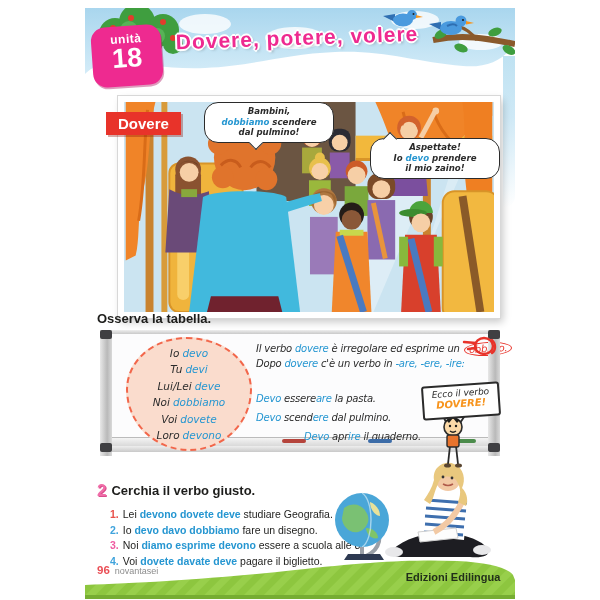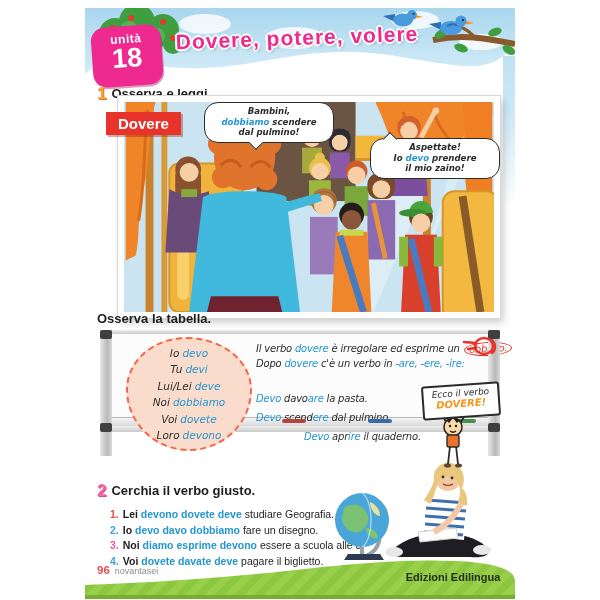--- a/index.html
+++ b/index.html
@@ -35,39 +35,39 @@
   .bubble{position:absolute;background:#fff;border:1.6px solid #2b2b2b;border-radius:14px;
     padding:3px 5px 4px;text-align:center;font-family:"DejaVu Sans",sans-serif;font-style:italic;
     font-size:8.6px;font-weight:600;line-height:1.25;color:#2b2b2b;z-index:5;}
   .bubble .tail{position:absolute;width:9px;height:9px;background:#fff;transform:rotate(-45deg);}
   #bubble1{left:60px;top:0px;width:118px;margin-left:20px;}
   #bubble1 .tail{left:46px;bottom:-5.5px;border-left:1.6px solid #2b2b2b;border-bottom:1.6px solid #2b2b2b;}
   #bubble2{left:246px;top:36px;width:118px;}
   #bubble2 .tail{left:14px;top:-5.5px;border-left:1.6px solid #2b2b2b;border-top:1.6px solid #2b2b2b;transform:rotate(45deg);}
 
   
-  #whiteboard{position:absolute;left:100px;top:330px;width:400px;height:102px;background:#fcfcfd;}
+  #whiteboard{position:absolute;left:100px;top:330px;width:400px;height:122px;background:#fcfcfd;}
   .wb-rail-v{position:absolute;top:0;width:12px;height:126px;
     background:linear-gradient(90deg,#e8e8e8,#b9b9b9 60%,#d9d9d9);z-index:2;}
   .wb-cap{position:absolute;width:12px;height:9px;background:#3f3f42;border-radius:2px;z-index:3;}
   .wb-rail-h{position:absolute;left:0;width:400px;height:4px;background:linear-gradient(#eee,#c9c9c9);}
   .wb-tray{position:absolute;left:10px;right:10px;bottom:6px;height:8px;
     background:linear-gradient(#f4f4f4,#d9d9d9);border-top:1px solid #bbb;}
   .marker{position:absolute;bottom:9px;width:24px;height:4px;border-radius:2px;z-index:2;}
   #conj-blob{position:absolute;left:26px;top:7px;width:122px;height:110px;background:#fadccd;
     border:2px dashed #f2664a;border-radius:48% 52% 50% 50%/46% 46% 54% 54%;
     display:flex;flex-direction:column;justify-content:center;text-align:center;}
   .hand{font-family:"DejaVu Sans",sans-serif;font-style:italic;color:#2b2b2b;}
   .conj-row{font-size:10.5px;line-height:16.5px;}
   .conj-row .verb{color:#2596d1;margin-left:3px;}
   .rule-line{position:absolute;left:156px;white-space:nowrap;font-size:10px;letter-spacing:-0.2px;}
   .seg-k{}
   .seg-b{color:#2596d1;}
   .seg-bb{color:#2596d1;font-weight:bold;}
-  .seg-kb{font-weight:bold;}
+  .seg-kb{font-weight:normal;}
   .seg-rc{color:#e8332a;border:1.6px solid #e8332a;border-radius:50%;padding:0 4px 1px;
     display:inline-block;transform:rotate(-3deg);margin-left:1px;}
   #hand-doodle{position:absolute;left:362px;top:2px;z-index:4;}
   #verb-sign{position:absolute;left:322px;top:54px;width:74px;height:30px;background:#fff;
     border:2px solid #2b2b2b;border-radius:3px;transform:rotate(-4deg);text-align:center;z-index:5;}
   #verb-sign .s1{font-family:"DejaVu Sans",sans-serif;font-style:italic;font-size:9px;color:#2b2b2b;margin-top:2px;}
   #verb-sign .s2{font-family:"DejaVu Sans",sans-serif;font-style:italic;font-size:10px;font-weight:bold;color:#f7941d;}
   #stick-kid{position:absolute;left:330px;top:82px;z-index:4;}
 
   
@@ -158,23 +158,20 @@
     </g>
   </svg>
   <div id="edge-swoosh"></div>
 
   <div id="unit-badge">
     <span class="u-label">unità</span>
     <span class="u-num">18</span>
   </div>
   <div id="page-title">Dovere, potere, volere</div>
 
-  <div class="sec-head" style="left:97px;top:84px;">
-    <span class="num-icon num-orange">1</span><span>Osserva e leggi.</span>
-  </div>
 
   <div id="illustration">
     <svg width="370" height="210" viewBox="0 0 370 212">
       <rect x="0" y="0" width="370" height="212" fill="#cbe4f1"></rect>
       <polygon points="300,0 340,0 250,212 210,212" fill="#ffffff" opacity="0.35"></polygon>
       <polygon points="350,0 370,0 300,160" fill="#ffffff" opacity="0.3"></polygon>
       <rect x="132" y="0" width="100" height="100" fill="#6b5542"></rect>
       <rect x="20" y="0" width="8" height="212" fill="#c9832f"></rect>
       <rect x="36" y="0" width="6" height="212" fill="#d89b3a"></rect>
       <rect x="300" y="0" width="8" height="160" fill="#c9832f"></rect>
@@ -311,21 +308,21 @@
       <div class="conj-row"><span>Io</span><span class="verb">devo</span></div>
       <div class="conj-row"><span>Tu</span><span class="verb">devi</span></div>
       <div class="conj-row"><span>Lui/Lei</span><span class="verb">deve</span></div>
       <div class="conj-row"><span>Noi</span><span class="verb">dobbiamo</span></div>
       <div class="conj-row"><span>Voi</span><span class="verb">dovete</span></div>
       <div class="conj-row"><span>Loro</span><span class="verb">devono</span></div>
     </div>
 
     <div class="rule-line hand" style="top:12px;"><span class="seg-k">Il verbo </span><span class="seg-b">dovere</span><span class="seg-k"> è irregolare ed esprime un </span><span class="seg-rc">obbligo.</span></div>
     <div class="rule-line hand" style="top:28px;"><span class="seg-k">Dopo </span><span class="seg-b">dovere</span><span class="seg-k"> c'è un verbo in </span><span class="seg-b">-are, -ere, -ire:</span></div>
-    <div class="rule-line hand" style="top:63px;"><span class="seg-b">Devo</span><span class="seg-k"> davo</span><span class="seg-b">are</span><span class="seg-k"> la pasta.</span></div>
+    <div class="rule-line hand" style="top:63px;"><span class="seg-b">Devo</span><span class="seg-k"> essere</span><span class="seg-b">are</span><span class="seg-k"> la pasta.</span></div>
     <div class="rule-line hand" style="top:82px;"><span class="seg-b">Devo</span><span class="seg-k"> scend</span><span class="seg-b">ere</span><span class="seg-k"> dal pulmino.</span></div>
     <div class="rule-line hand" style="top:101px;margin-left:48px;"><span class="seg-b">Devo</span><span class="seg-k"> apr</span><span class="seg-b">ire</span><span class="seg-k"> il quaderno.</span></div>
 
     <svg id="hand-doodle" width="36" height="30" viewBox="0 0 36 30">
       <g stroke="#e8332a" stroke-width="2.4" fill="none" stroke-linecap="round">
         <ellipse cx="22" cy="14" rx="9" ry="8"></ellipse>
         <line x1="14" y1="11" x2="2" y2="10"></line>
         <line x1="14" y1="16" x2="6" y2="17"></line>
         <path d="M30,8 C34,12 34,18 30,21"></path>
       </g>

